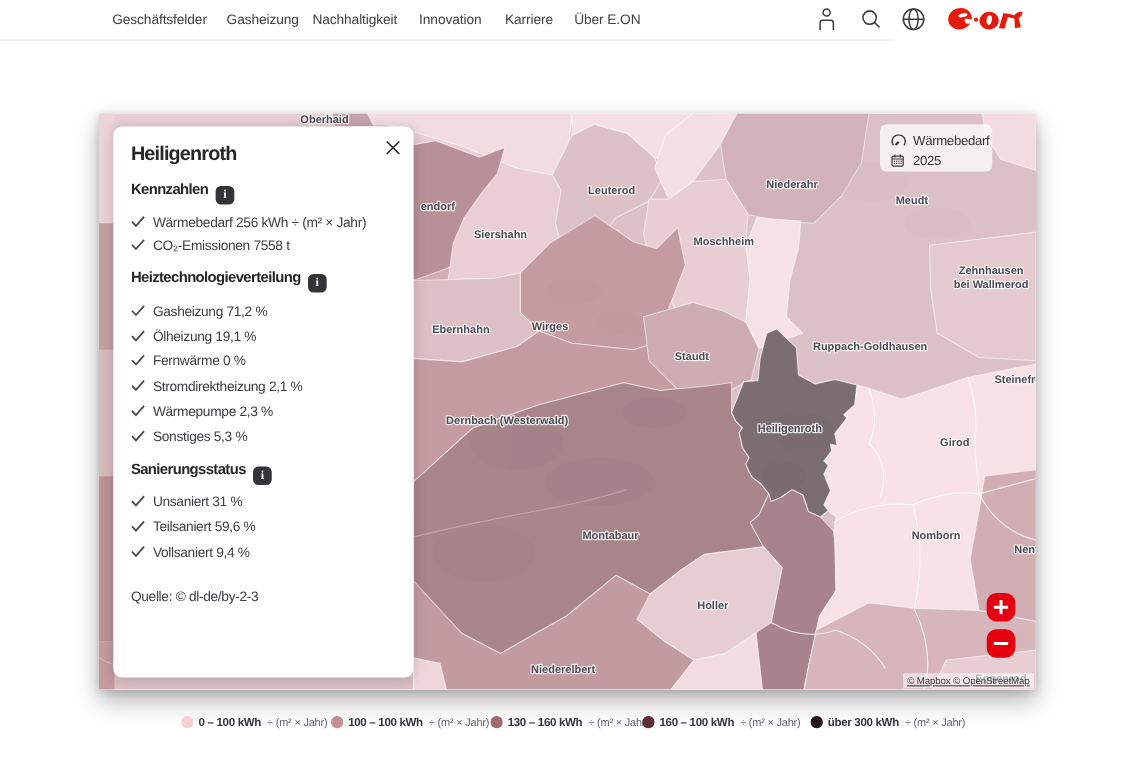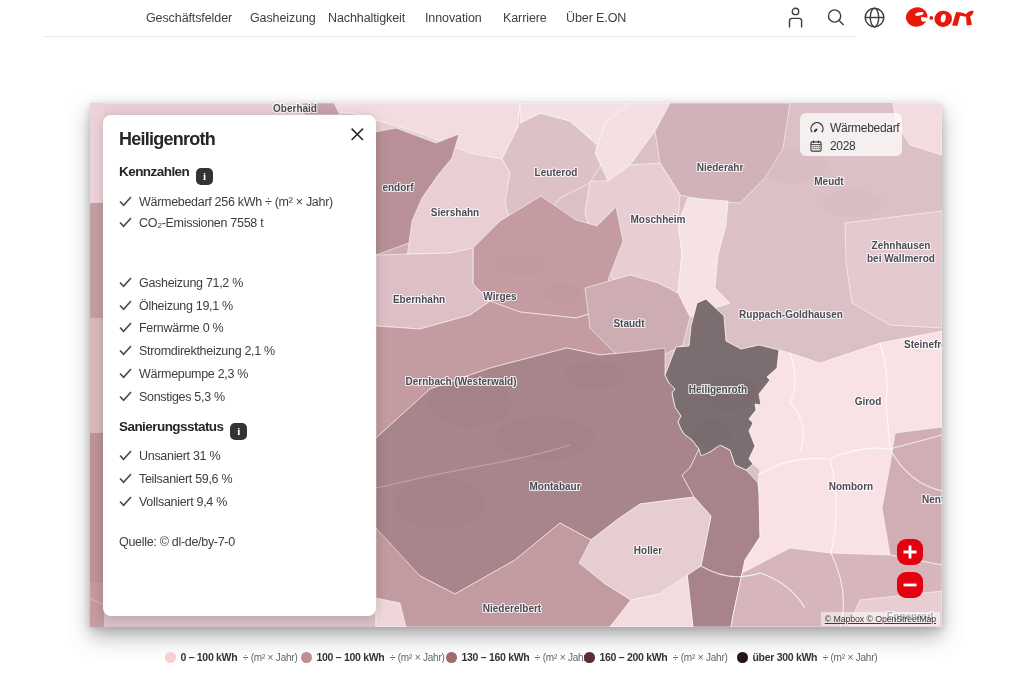--- a/index.html
+++ b/index.html
@@ -1,21 +1,21 @@
 <!DOCTYPE html>
 <html lang="de"><head>
 <meta charset="utf-8">
 <title>Wärmebedarf</title>
 <style>
   * { margin:0; padding:0; box-sizing:border-box; }
   html,body { width:1024px; height:700px; background:#ffffff; overflow:hidden;
     font-family:"Liberation Sans", sans-serif; }
   
   #nav { position:absolute; left:0; top:0; width:812px; height:37px; background:#fff;
-    border-bottom:1px solid #e7e7e7; z-index:50;margin-left:44px; }
+    border-bottom:1px solid #e7e7e7; z-index:50; }
   .navlink { position:absolute; top:11px; font-size:12.5px; color:#404040; letter-spacing:-0.1px; white-space:nowrap; }
   .navicon { position:absolute; top:7px; }
   
   #mapwrap { position:absolute; left:90px; top:103px; width:852px; height:524px;
     overflow:hidden; box-shadow:0 10px 20px rgba(90,90,90,0.45), 0 2px 8px rgba(0,0,0,0.18); }
   #mapsvg { position:absolute; left:0; top:0; }
   
   #panel { position:absolute; left:13px; top:12px; width:273px; height:501px; background:#fff;
     border-radius:8px; box-shadow:0 2px 12px rgba(0,0,0,0.18); z-index:10; }
   .pt { position:absolute; left:16px; white-space:nowrap; }
@@ -207,20 +207,21 @@
         <path d="M4.6 4.6 L16 16 M16 4.6 L4.6 16" stroke="#262626" stroke-width="1.5"></path>
       </svg>
     <div class="pt ptitle" style="top:14px">Heiligenroth</div>
     <div class="pt phead" style="top:49px">Kennzahlen &nbsp;<span class="infoic">i</span></div>
     <div class="pt prow" style="top:80px"><svg width="13" height="11" viewBox="0 0 13 11">
           <path d="M1 5.5 L4.6 9.4 L12 1" fill="none" stroke="#4a4a4a" stroke-width="1.6"></path>
         </svg>Wärmebedarf 256 kWh ÷ (m² × Jahr)</div>
     <div class="pt prow" style="top:101px"><svg width="13" height="11" viewBox="0 0 13 11">
           <path d="M1 5.5 L4.6 9.4 L12 1" fill="none" stroke="#4a4a4a" stroke-width="1.6"></path>
         </svg>CO₂-Emissionen 7558 t</div>
+    <div class="pt phead" style="top:129px">Heiztechnologieverteilung &nbsp;<span class="infoic">i</span></div>
     <div class="pt prow" style="top:161px"><svg width="13" height="11" viewBox="0 0 13 11">
           <path d="M1 5.5 L4.6 9.4 L12 1" fill="none" stroke="#4a4a4a" stroke-width="1.6"></path>
         </svg>Gasheizung 71,2 %</div>
     <div class="pt prow" style="top:184px"><svg width="13" height="11" viewBox="0 0 13 11">
           <path d="M1 5.5 L4.6 9.4 L12 1" fill="none" stroke="#4a4a4a" stroke-width="1.6"></path>
         </svg>Ölheizung 19,1 %</div>
     <div class="pt prow" style="top:206px"><svg width="13" height="11" viewBox="0 0 13 11">
           <path d="M1 5.5 L4.6 9.4 L12 1" fill="none" stroke="#4a4a4a" stroke-width="1.6"></path>
         </svg>Fernwärme 0 %</div>
     <div class="pt prow" style="top:229px"><svg width="13" height="11" viewBox="0 0 13 11">
@@ -235,21 +236,21 @@
     <div class="pt phead" style="top:304px">Sanierungsstatus &nbsp;<span class="infoic">i</span></div>
     <div class="pt prow" style="top:334px"><svg width="13" height="11" viewBox="0 0 13 11">
           <path d="M1 5.5 L4.6 9.4 L12 1" fill="none" stroke="#4a4a4a" stroke-width="1.6"></path>
         </svg>Unsaniert 31 %</div>
     <div class="pt prow" style="top:357px"><svg width="13" height="11" viewBox="0 0 13 11">
           <path d="M1 5.5 L4.6 9.4 L12 1" fill="none" stroke="#4a4a4a" stroke-width="1.6"></path>
         </svg>Teilsaniert 59,6 %</div>
     <div class="pt prow" style="top:380px"><svg width="13" height="11" viewBox="0 0 13 11">
           <path d="M1 5.5 L4.6 9.4 L12 1" fill="none" stroke="#4a4a4a" stroke-width="1.6"></path>
         </svg>Vollsaniert 9,4 %</div>
-    <div class="pt prow" style="top:420px">Quelle: © dl-de/by-7-0</div>
+    <div class="pt prow" style="top:420px">Quelle: © dl-de/by-2-3</div>
   </div>
 
   <div id="selbox">
     <svg style="position:absolute;left:10px;top:9px" width="14" height="13" viewBox="0 0 14 13">
       <path d="M2.2 10.2 A6 6 0 1 1 11.8 10.2" fill="none" stroke="#3a3a3a" stroke-width="1.3"></path>
       <path d="M7 7 L4.2 9.8" stroke="#3a3a3a" stroke-width="2"></path>
     </svg>
     <span style="position:absolute;left:30px;top:8px">Wärmebedarf</span>
     <svg style="position:absolute;left:10px;top:27px" width="12" height="12" viewBox="0 0 13 13">
       <rect x="1" y="2" width="11" height="10" rx="1.5" fill="none" stroke="#3a3a3a" stroke-width="1.2"></rect>
@@ -260,34 +261,34 @@
         <rect x="2.8" y="6.5" width="1.2" height="1.2"></rect>
           <rect x="5" y="6.5" width="1.2" height="1.2"></rect>
           <rect x="7.2" y="6.5" width="1.2" height="1.2"></rect>
           <rect x="9.4" y="6.5" width="1.2" height="1.2"></rect>
         <rect x="2.8" y="8.6" width="1.2" height="1.2"></rect>
           <rect x="5" y="8.6" width="1.2" height="1.2"></rect>
           <rect x="7.2" y="8.6" width="1.2" height="1.2"></rect>
           <rect x="9.4" y="8.6" width="1.2" height="1.2"></rect>
       </g>
     </svg>
-    <span style="position:absolute;left:30px;top:26px">2028</span>
+    <span style="position:absolute;left:30px;top:26px">2025</span>
   </div>
 
   <div class="zbtn" style="top:436px">
     <svg width="26" height="26" viewBox="0 0 26 26">
         <path d="M13 6.5 V19.5 M6.5 13 H19.5" stroke="#fff" stroke-width="2.8"></path>
       </svg>
   </div>
   <div class="zbtn" style="top:469px">
     <svg width="26" height="26" viewBox="0 0 26 26">
         <path d="M6.5 13 H19.5" stroke="#fff" stroke-width="2.8"></path>
       </svg>
   </div>
 
   <div id="attrib">© Mapbox © OpenStreetMap</div>
 </div>
 
 <div class="leg" style="left:165px"><span class="ldot" style="background:#f7ced2"></span><span class="lb">0 – 100 kWh</span> <span class="lg">÷ (m² × Jahr)</span></div>
 <div class="leg" style="left:301px"><span class="ldot" style="background:#c08e93"></span><span class="lb">100 – 100 kWh</span> <span class="lg">÷ (m² × Jahr)</span></div>
 <div class="leg" style="left:446px"><span class="ldot" style="background:#a26a6e"></span><span class="lb">130 – 160 kWh</span> <span class="lg">÷ (m² × Jahr)</span></div>
-<div class="leg" style="left:584px"><span class="ldot" style="background:#5d2f35"></span><span class="lb">160 – 200 kWh</span> <span class="lg">÷ (m² × Jahr)</span></div>
+<div class="leg" style="left:584px"><span class="ldot" style="background:#5d2f35"></span><span class="lb">160 – 100 kWh</span> <span class="lg">÷ (m² × Jahr)</span></div>
 <div class="leg" style="left:737px"><span class="ldot" style="background:#251418"></span><span class="lb">über 300 kWh</span> <span class="lg">÷ (m² × Jahr)</span></div>
 
 </body></html>

